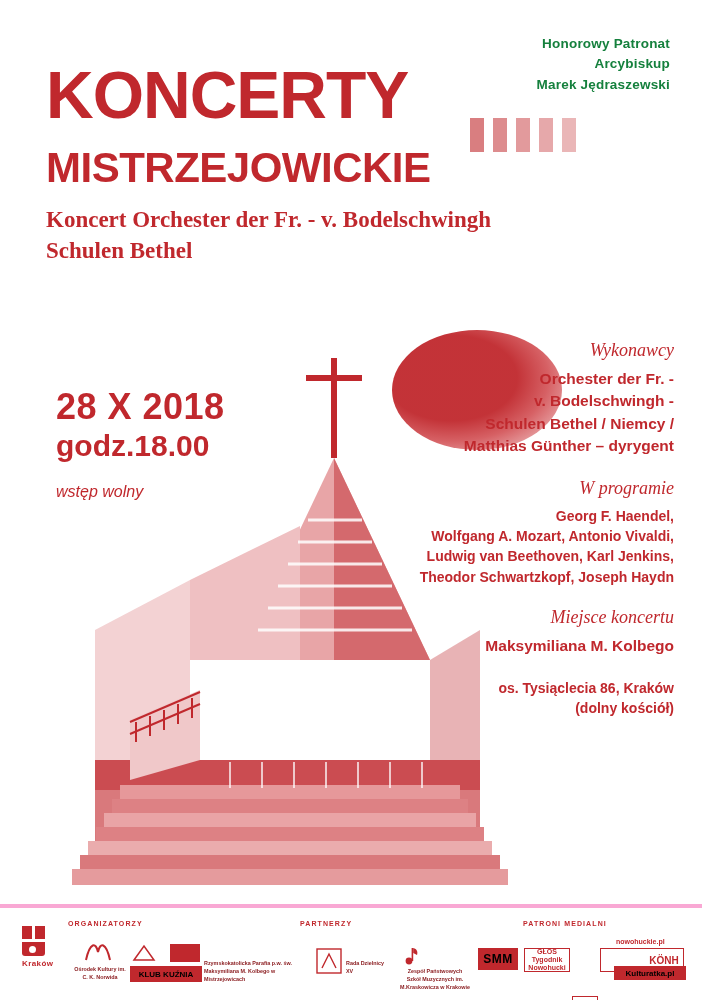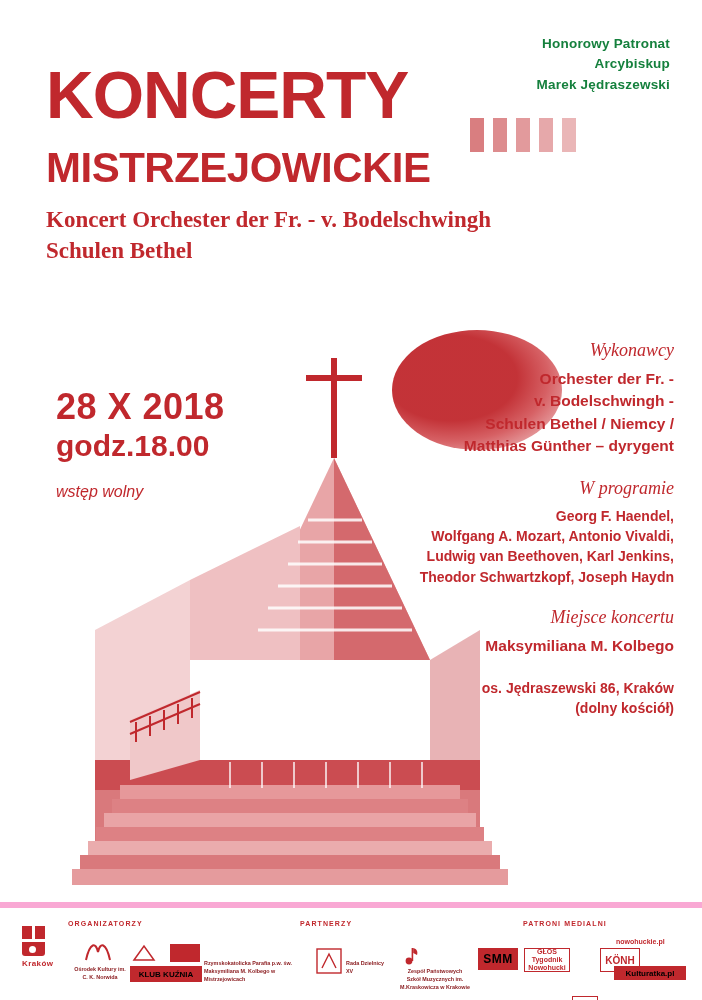--- a/index.html
+++ b/index.html
@@ -151,21 +151,21 @@
   }
 
   
   .footer {
     position: absolute;
     left: 0;
     bottom: 0;
     width: 702px;
     height: 92px;
     background: #ffffff;
-    border-top: 6px solid #f9a8d4;
+    border-top: 4px solid #f9a8d4;
   }
   .footer-inner {
     position: relative;
     width: 100%;
     height: 100%;
   }
   .f-label {
     position: absolute;
     font-size: 7px;
     font-weight: bold;
@@ -346,21 +346,21 @@
       <div>Wolfgang  A. Mozart, Antonio Vivaldi,</div>
       <div>Ludwig van Beethoven, Karl Jenkins,</div>
       <div>Theodor Schwartzkopf, Joseph Haydn</div>
     </div>
 
     <div class="info-head">Miejsce koncertu</div>
     <div class="info-body">
       <div>Maksymiliana M. Kolbego</div>
     </div>
     <div class="info-body small">
-      <div>os. Jędraszewski 86, Kraków</div>
+      <div>os. Tysiąclecia 86, Kraków</div>
       <div>(dolny kościół)</div>
     </div>
   </div>
 
   <div class="footer">
     <div class="footer-inner">
 
       <div class="f-label" style="left:68px;">ORGANIZATORZY</div>
       <div class="f-label" style="left:300px;">PARTNERZY</div>
       <div class="f-label" style="left:523px;">PATRONI MEDIALNI</div>
@@ -402,20 +402,20 @@
       <div class="logo-txt" style="left:400px;top:60px;width:70px;">Zespół Państwowych Szkół Muzycznych im. M.Kraskowicza w Krakowie</div>
 
       <div class="red-box" style="left:478px;top:40px;width:40px;height:22px;font-size:12px;letter-spacing:.5px;">SMM</div>
 
       <div class="box-logo" style="left:524px;top:40px;width:44px;height:22px;font-size:9px;flex-direction:column;line-height:1.1;">
         <span style="font-size:7px;">GŁOS Tygodnik Nowohucki</span>
       </div>
 
       <div class="box-logo" style="left:572px;top:40px;width:24px;height:22px;font-size:17px;margin-top:48px;">MH</div>
 
-      <div class="box-logo" style="left:600px;top:40px;width:38px;height:22px;font-size:10px;">KÖNH</div>
+      <div class="box-logo" style="left:600px;top:40px;width:38px;height:22px;font-size:10px;padding-left:44px;">KÖNH</div>
 
       <div style="position:absolute;left:616px;top:30px;font-size:7px;color:#c0282d;font-weight:bold;">nowohuckie.pl</div>
       <div class="red-box" style="left:614px;top:58px;width:72px;height:14px;font-size:8px;">Kulturatka.pl</div>
 
     </div>
   </div>
 </div>
 
 </body></html>

